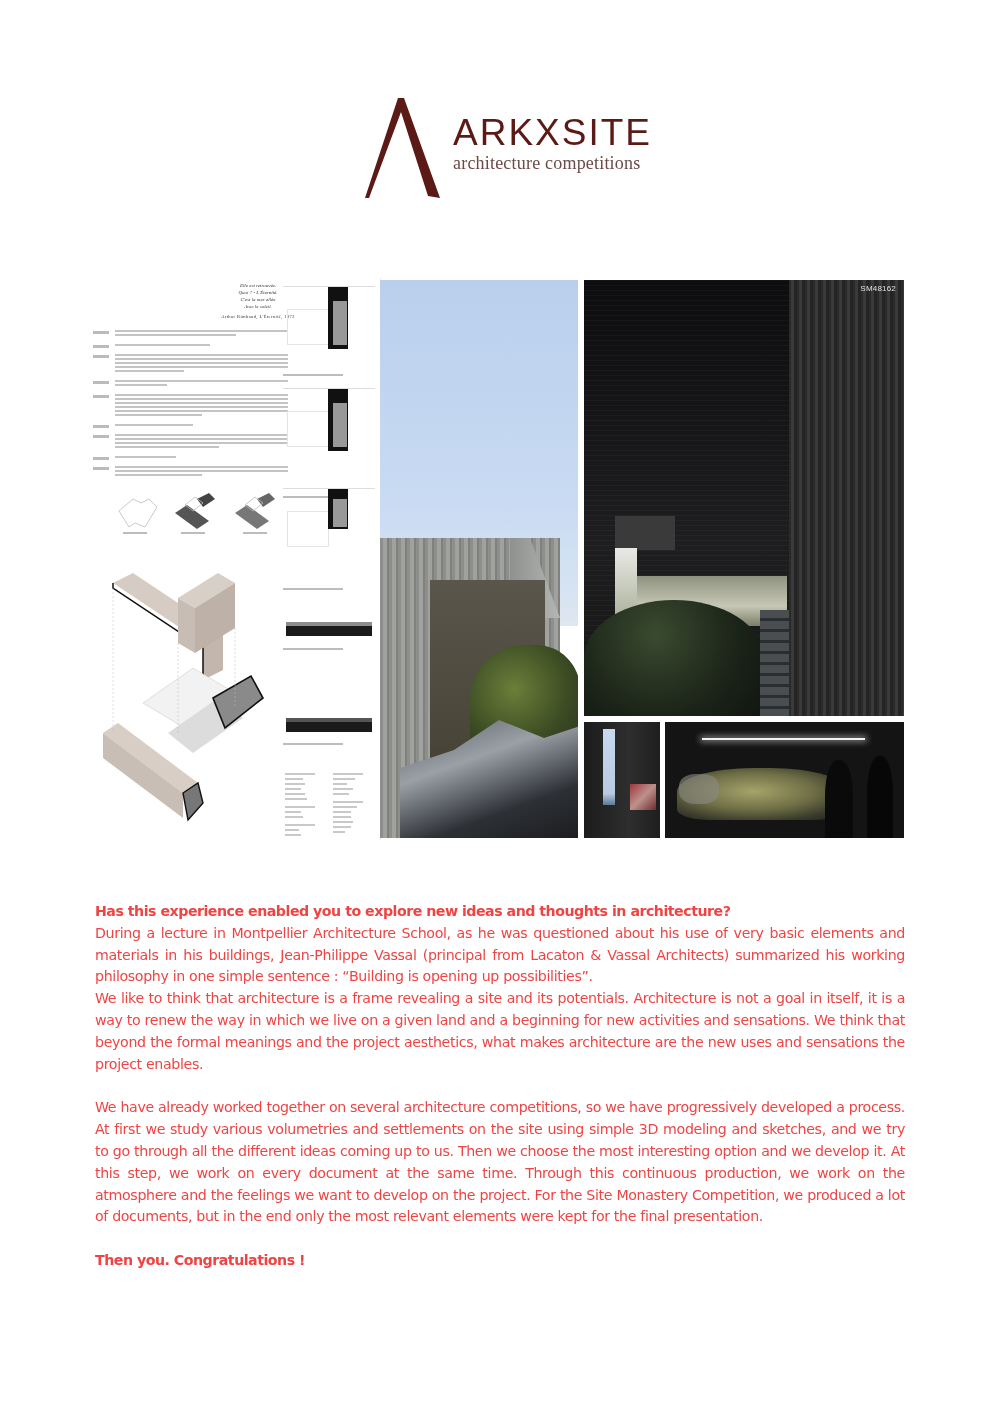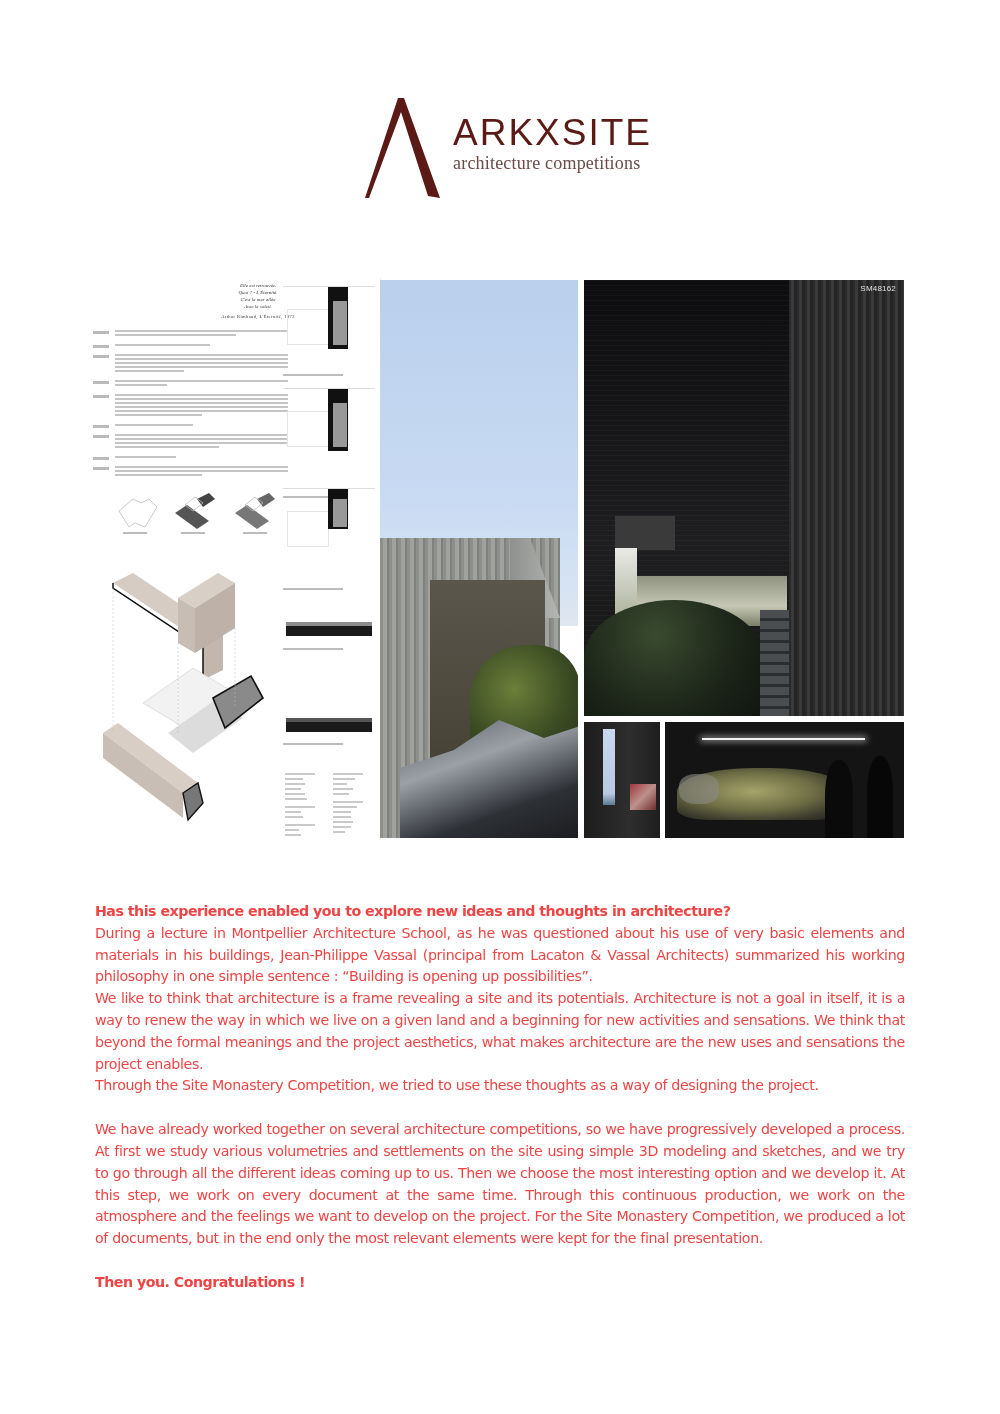--- a/index.html
+++ b/index.html
@@ -299,21 +299,20 @@
       <div class="stone"></div>
       <div class="monk1"></div>
       <div class="monk2"></div>
   </div>
 </div>
 
 <div class="content">
   <p class="q">Has this experience enabled you to explore new ideas and thoughts in architecture?</p>
   <p class="just">During a lecture in Montpellier Architecture School, as he was questioned about his use of very basic elements and materials in his buildings, Jean-Philippe Vassal (principal from Lacaton &amp; Vassal Architects) summarized his working philosophy in one simple sentence : “Building is opening up possibilities”.</p>
   <p class="just">We like to think that architecture is a frame revealing a site and its potentials.  Architecture is not a goal in itself, it is a way to renew the way in which we live on a given land and a beginning for new activities and sensations. We think that beyond the formal meanings and the project aesthetics, what makes architecture are the new uses and sensations the project enables.</p>
-  <p>Through the Site Monastery Competition, we tried to use these thoughts as a way of designing the project.</p>
   <div class="gap"></div>
   <p class="just">We have already worked together on several architecture competitions, so we have progressively developed a process.  At first we study various volumetries and settlements on the site using simple 3D modeling and sketches, and we try to go through all the different ideas coming up to us.  Then we choose the most interesting option and we develop it.  At this step, we work on every document at the same time.  Through this continuous production, we work on the atmosphere and the feelings we want to develop on the project.  For the Site Monastery Competition, we produced a lot of documents, but in the end only the most relevant elements were kept for the final presentation.</p>
   <div class="gap"></div>
   <p class="q">Then you.  Congratulations !</p>
 </div>
 
 <div class="footer">
   <div class="center"><span class="brand">ArkxSite</span><span> interviews,  June 2020</span></div>
   <div class="page">2/2</div>
 </div>

